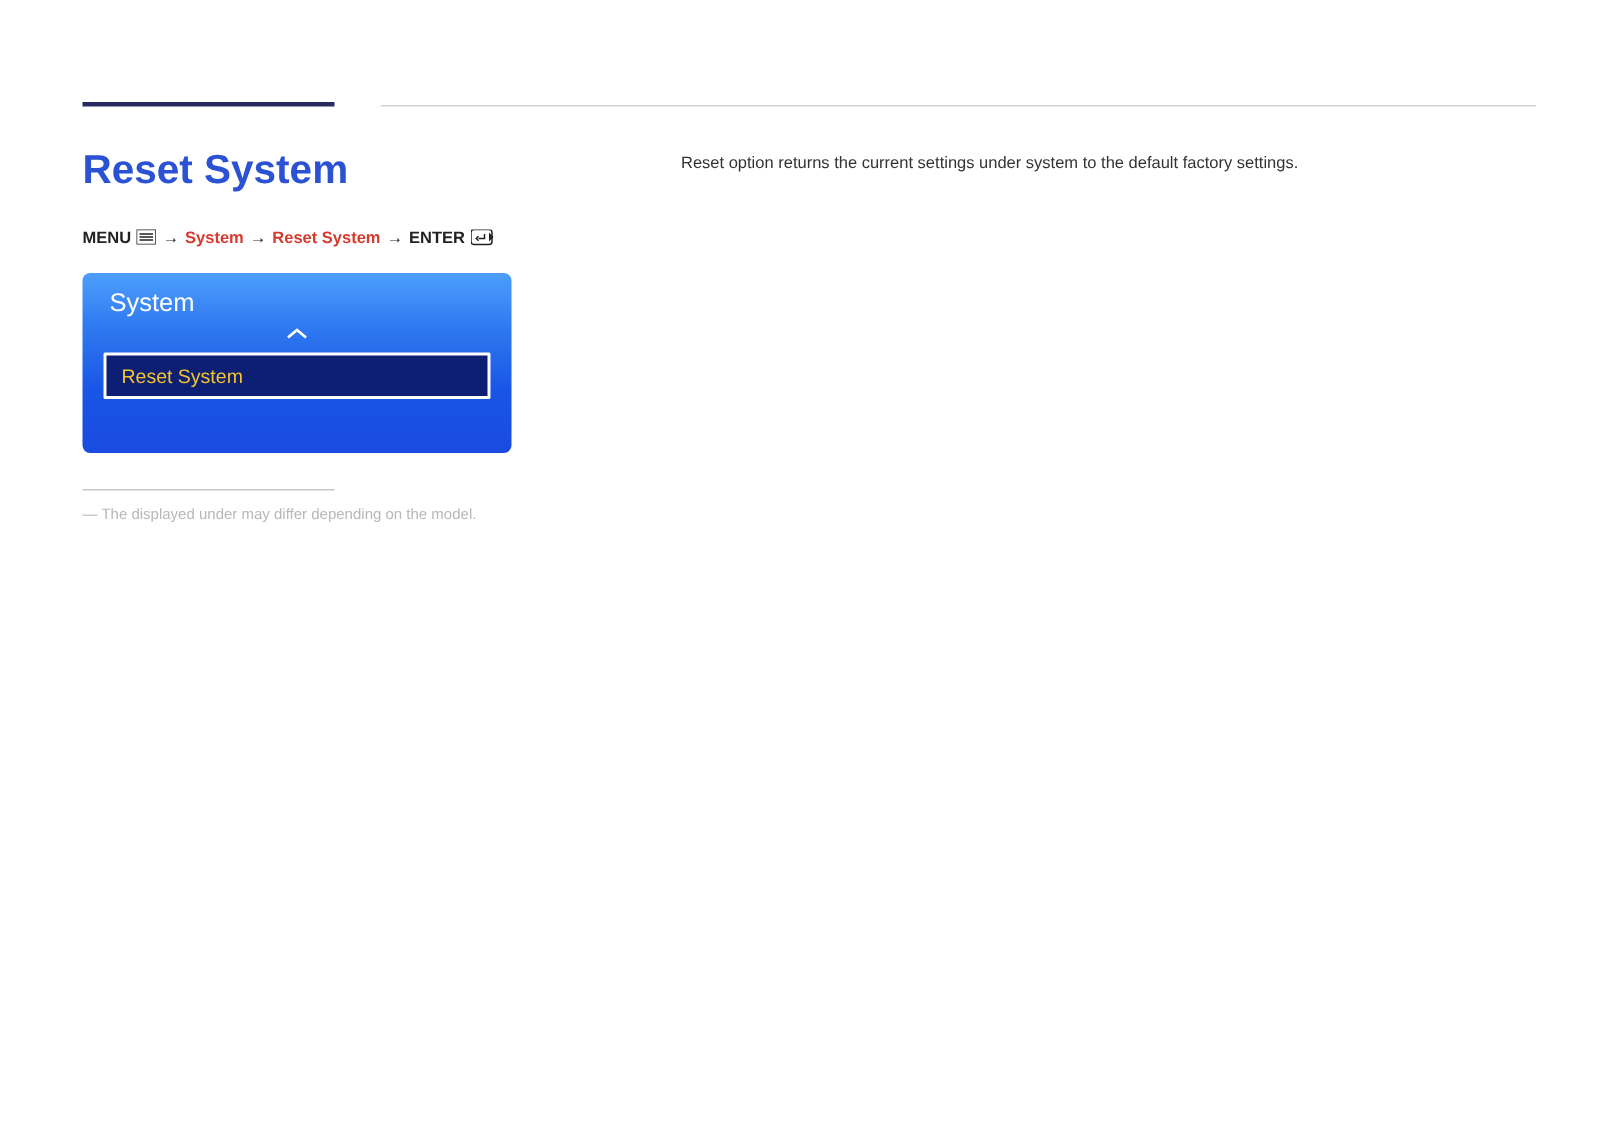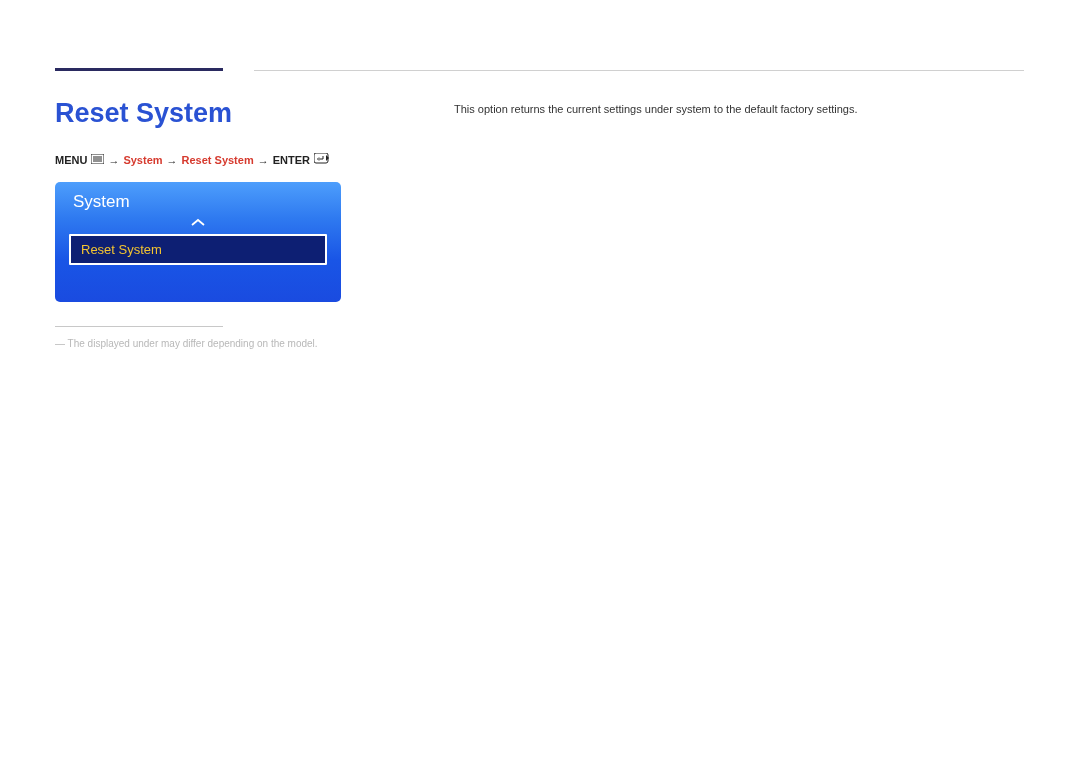--- a/index.html
+++ b/index.html
@@ -36,21 +36,21 @@
     color: #2a52d3;
   }
   .breadcrumb {
     position: absolute;
     top: 153px;
     left: 55px;
     font-size: 11px;
     font-weight: bold;
     color: #222;
     display: flex;
-    align-items: center;
+    align-items: flex-start;
     gap: 4px;
   }
   .breadcrumb .red { color: #d63a2e; font-weight: bold; }
   .breadcrumb .arrow { font-weight: normal; }
   .menu-icon, .enter-icon {
     display: inline-block;
     vertical-align: middle;
   }
   .osd-panel {
     position: absolute;
@@ -150,13 +150,13 @@
     <svg width="16" height="9" viewBox="0 0 16 9">
       <path d="M2 7 L8 2 L14 7" fill="none" stroke="#ffffff" stroke-width="1.8"></path>
     </svg>
   </div>
   <div class="osd-item">Reset System</div>
 </div>
 
 <div class="footnote-rule"></div>
 <div class="footnote">The displayed under may differ depending on the model.</div>
 
-<div class="description">This option returns the current settings under system to the default factory settings.</div>
+<div class="description">Reset option returns the current settings under system to the default factory settings.</div>
 
 </body></html>

